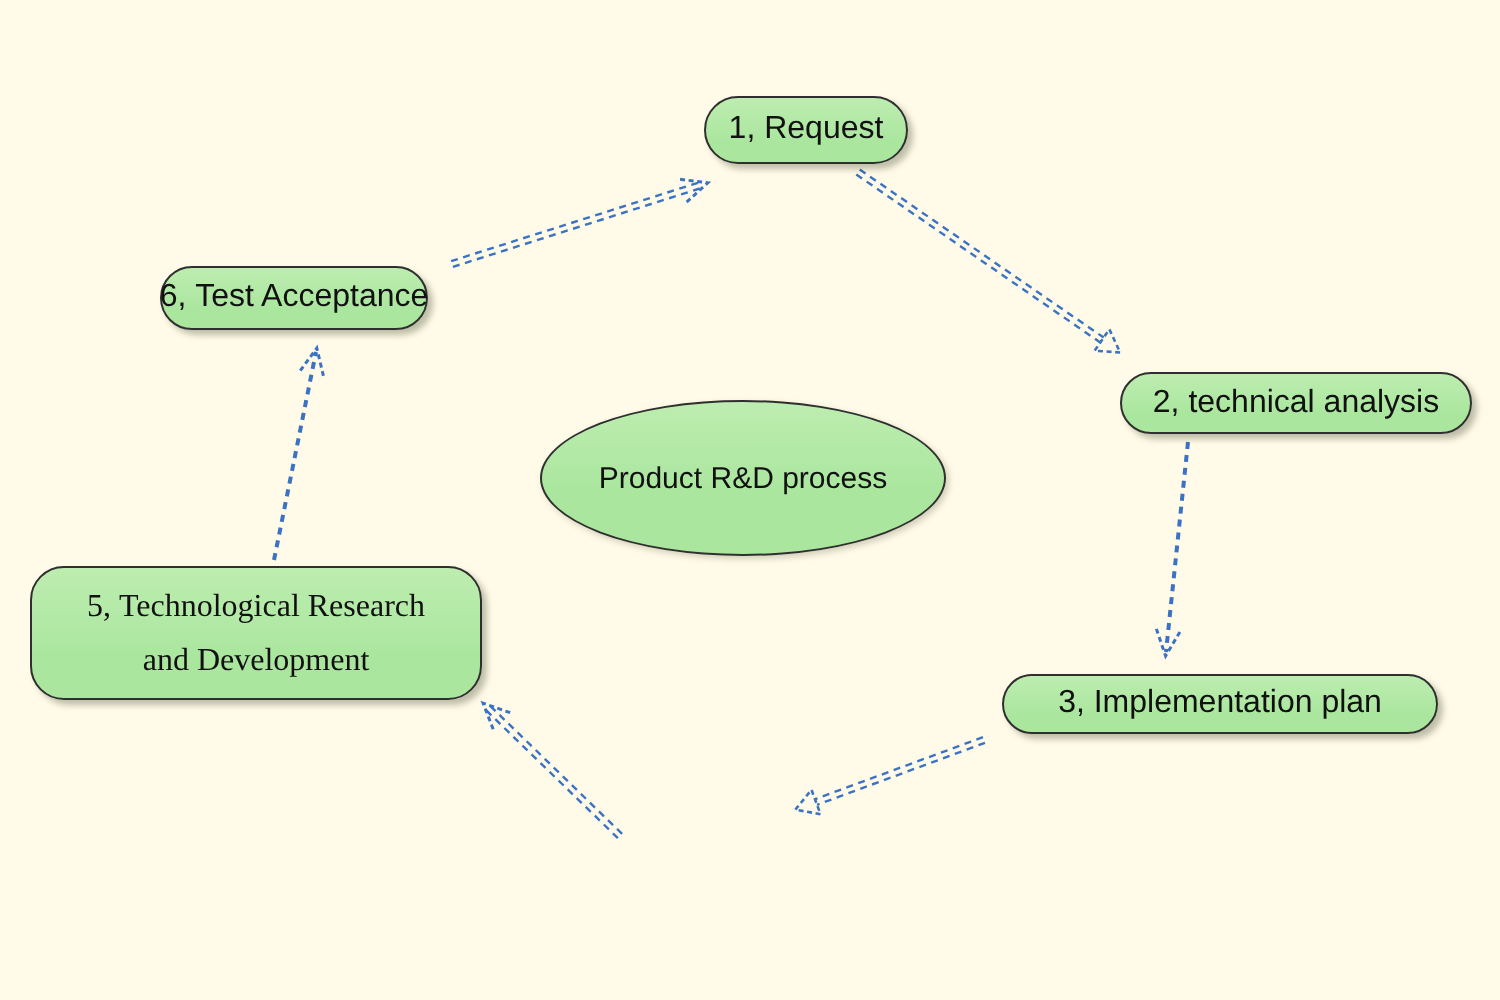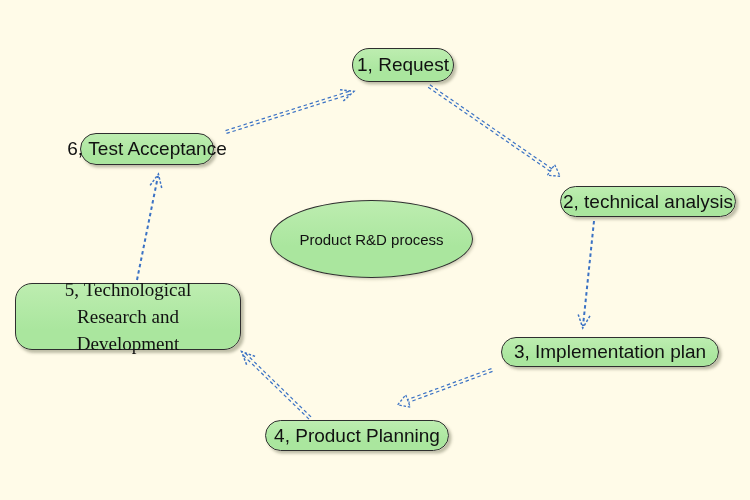--- a/index.html
+++ b/index.html
@@ -9,21 +9,21 @@
   html,body{margin:0;padding:0;}
   body{width:750px;height:500px;overflow:hidden;font-family:"Liberation Sans",sans-serif;}
   .stage{position:relative;width:750px;height:500px;background:var(--background);}
   #connector-layer{position:absolute;left:0;top:0;z-index:1;}
   .node{
     position:absolute;z-index:2;box-sizing:border-box;
     display:flex;align-items:center;justify-content:center;text-align:center;
     background:linear-gradient(180deg,var(--node-fill-light) 0%,var(--node-fill) 70%);
     border:1.5px solid var(--node-border);border-radius:17px;
     box-shadow:2.5px 2.5px 3px rgba(70,75,45,.35);
-    color:var(--text);font-size:19px;white-space:nowrap;
+    color:var(--text);font-size:16px;white-space:nowrap;
   }
   #n1{left:352px;top:48px;width:102px;height:34px;}
   #n2{left:560px;top:186px;width:176px;height:31px;}
   #n3{left:487px;top:337px;width:218px;height:30px;margin-left:14px;}
   #n4{left:265px;top:420px;width:184px;height:31px;}
   #n5{left:15px;top:283px;width:226px;height:67px;white-space:normal;line-height:27px;}
   #n5 .label{max-width:190px;font-family:Liberation Serif, serif;}
   #n6{left:80px;top:133px;width:134px;height:32px;}
   #center-ellipse{
     left:270px;top:200px;width:203px;height:78px;border-radius:50%;
@@ -68,23 +68,20 @@
 
   <div class="node" id="n1">
     <span class="label">1,&nbsp;Request</span>
   </div>
   <div class="node" id="n2">
     <span class="label">2,&nbsp;technical analysis</span>
   </div>
   <div class="node" id="n3">
     <span class="label">3,&nbsp;Implementation plan</span>
   </div>
-  <div class="node" id="n4">
-    <span class="label">4,&nbsp;Product Planning</span>
-  </div>
   <div class="node" id="n5">
     <span class="label">5,&nbsp;Technological Research and Development</span>
   </div>
   <div class="node" id="n6">
     <span class="label">6,&nbsp;Test Acceptance</span>
   </div>
   <div class="node" id="center-ellipse">
     <span class="label">Product R&amp;D process</span>
   </div>
 </div>

